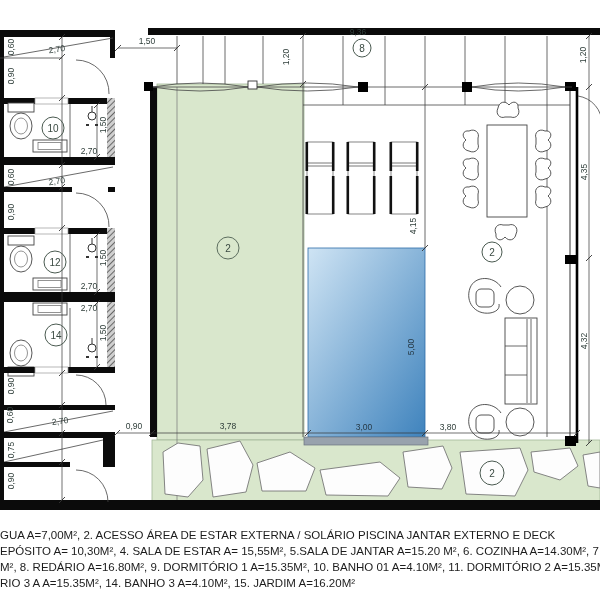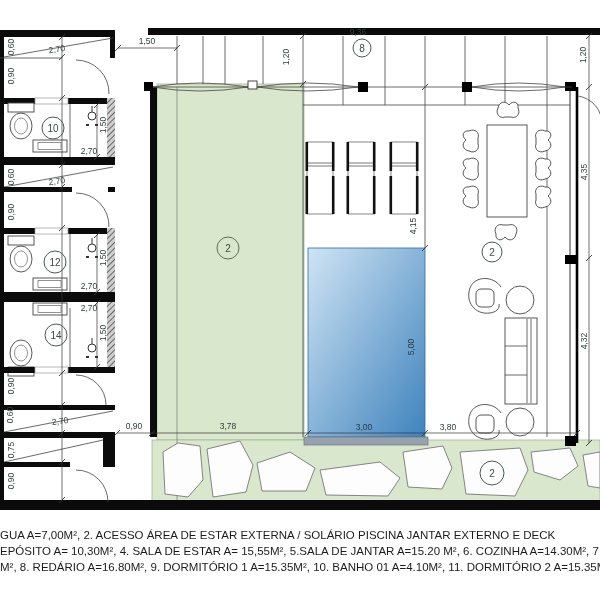--- a/index.html
+++ b/index.html
@@ -314,14 +314,15 @@
     <text x="492" y="476.5" class="rlbl">2</text>
     <circle cx="362" cy="48" r="9" fill="none" stroke="#4a5a50" stroke-width="1"></circle>
     <text x="362" y="51.5" class="rlbl">8</text>
   </g>
 </svg>
 
   <div class="legend">
     <div>GUA  A=7,00M², 2. ACESSO ÁREA DE ESTAR EXTERNA / SOLÁRIO PISCINA JANTAR EXTERNO E DECK</div>
     <div>EPÓSITO  A= 10,30M², 4. SALA DE ESTAR A= 15,55M², 5.SALA DE JANTAR A=15.20 M², 6. COZINHA A=14.30M², 7.</div>
     <div>M², 8. REDÁRIO A=16.80M², 9. DORMITÓRIO 1 A=15.35M², 10. BANHO 01 A=4.10M², 11. DORMITÓRIO 2 A=15.35M²,</div>
+    <div>RIO 3 A A=15.35M², 14. BANHO 3 A=4.10M², 15. JARDIM  A=16.20M²</div>
   </div>
 </div>
 
 </body></html>

